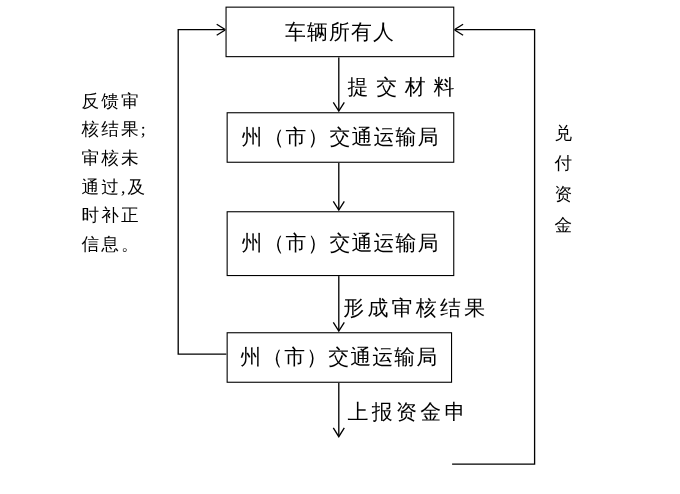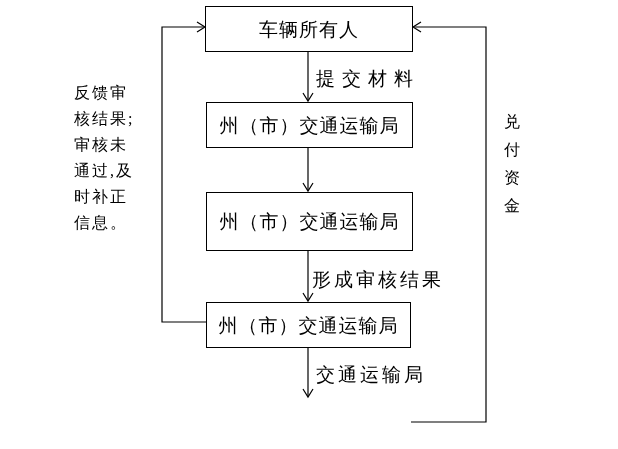--- a/index.html
+++ b/index.html
@@ -118,21 +118,21 @@
     <span>州（市）交通运输局</span>
   </div>
 
   <div class="node node-bureau3">
     <span>州（市）交通运输局</span>
   </div>
 
 
   <div class="edge-label label-result">形成审核结果</div>
   <div class="edge-label label-submit">提交材料</div>
-  <div class="edge-label label-report">交通运输局</div>
+  <div class="edge-label label-report">上报资金申</div>
 
   <div class="side-note note-left">反馈审
 核结果;
 审核未
 通过,及
 时补正
 信息。</div>
   <div class="side-note note-right">兑
 付
 资

